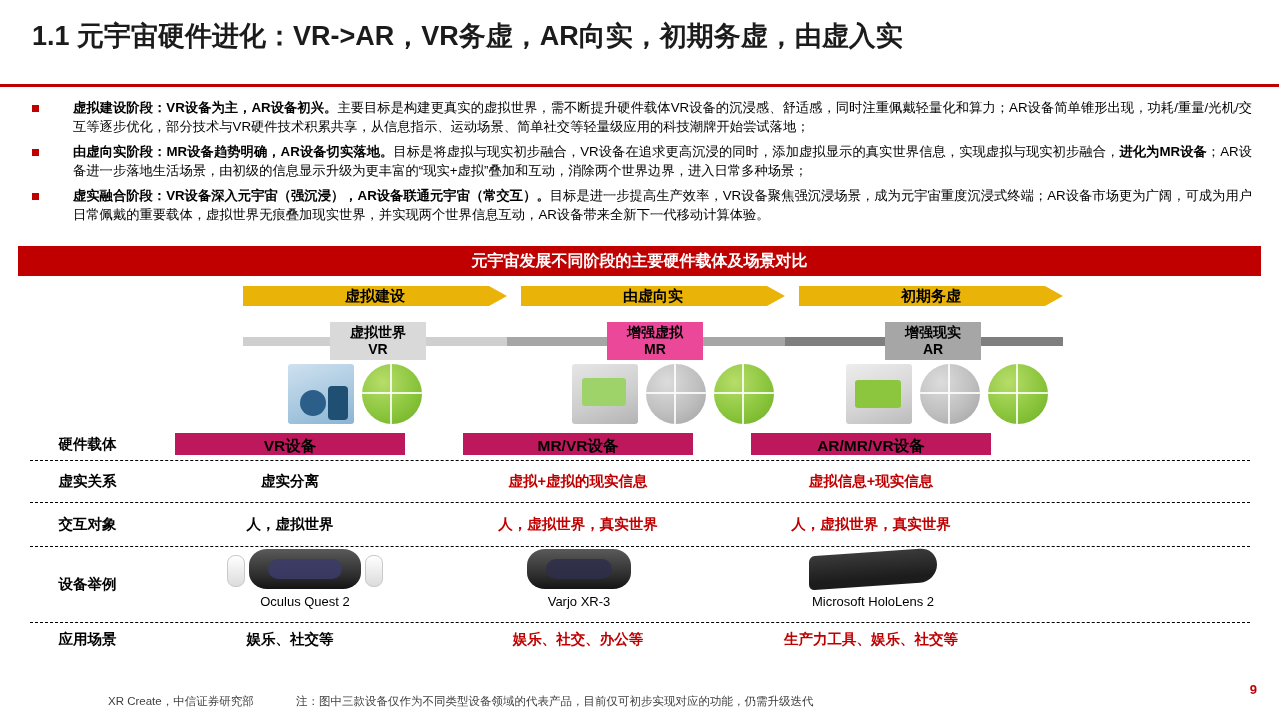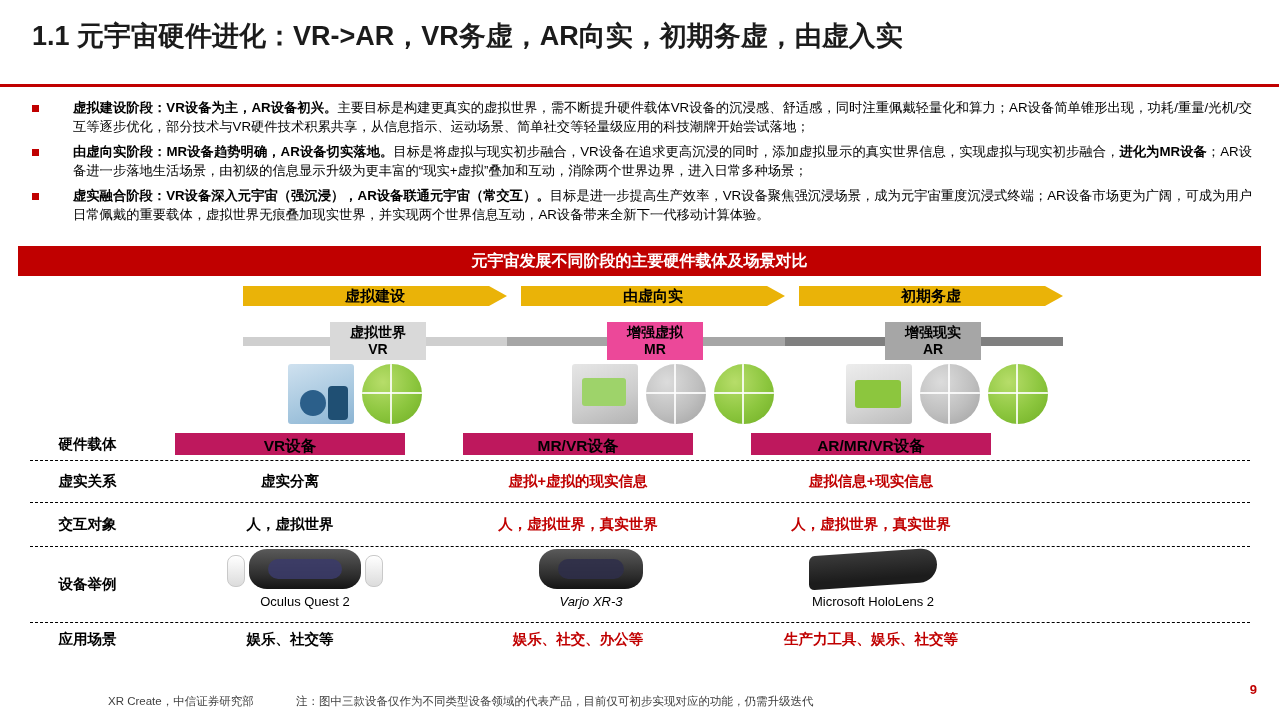--- a/index.html
+++ b/index.html
@@ -288,21 +288,21 @@
         <div class="devcell" style="left:10px;">
           <div class="devimg">
             <div class="hmd">
               <div class="ctrl left"></div>
               <div class="ctrl right"></div>
               <div class="lens"></div>
             </div>
           </div>
           <div class="devname">Oculus Quest 2</div>
         </div>
-        <div class="devcell" style="left:296px;font-style:italic;">
+        <div class="devcell" style="left:284px;">
           <div class="devimg">
             <div class="hmd" style="width:104px;">
               <div class="lens" style="width:66px;background:#2e2e4a;"></div>
             </div>
           </div>
           <div class="devname">Varjo XR-3</div>
         </div>
         <div class="devcell" style="left:578px;">
           <div class="devimg">
             <div class="hmd sleek"></div>

